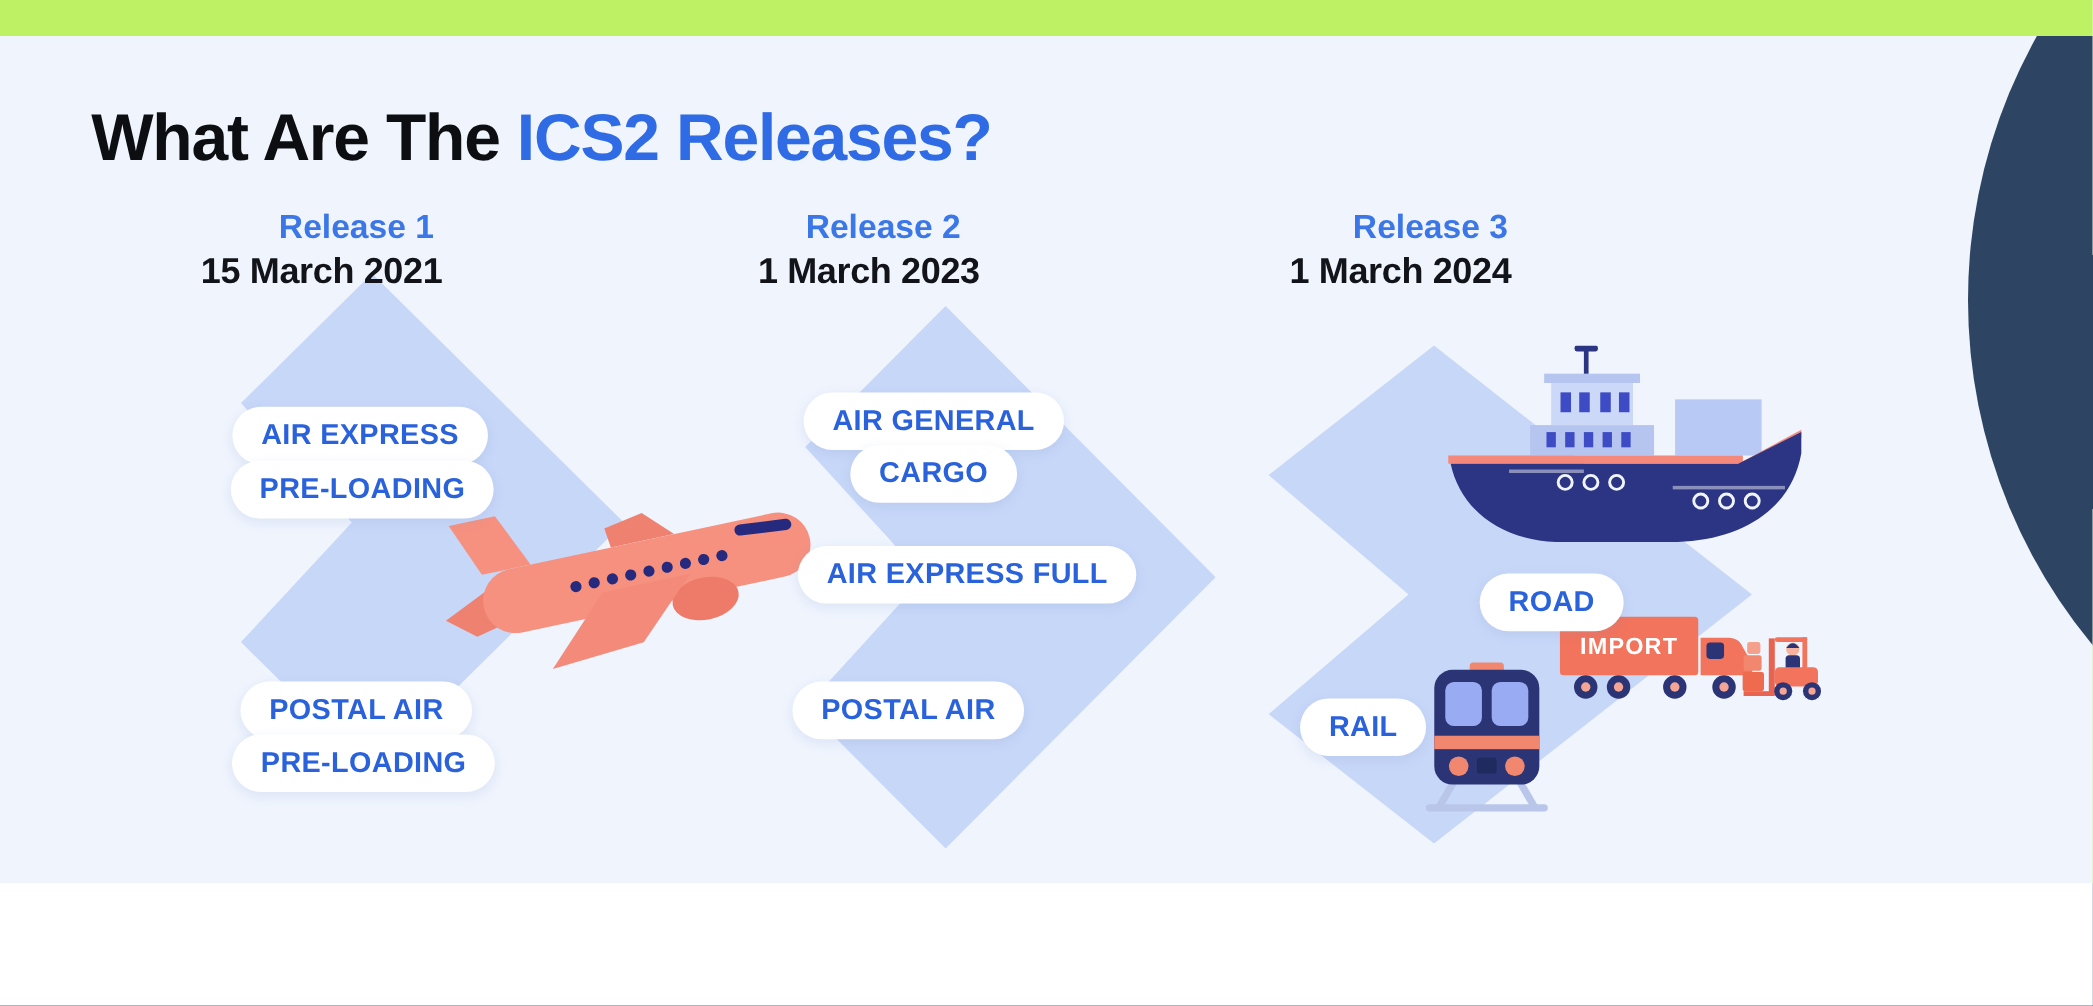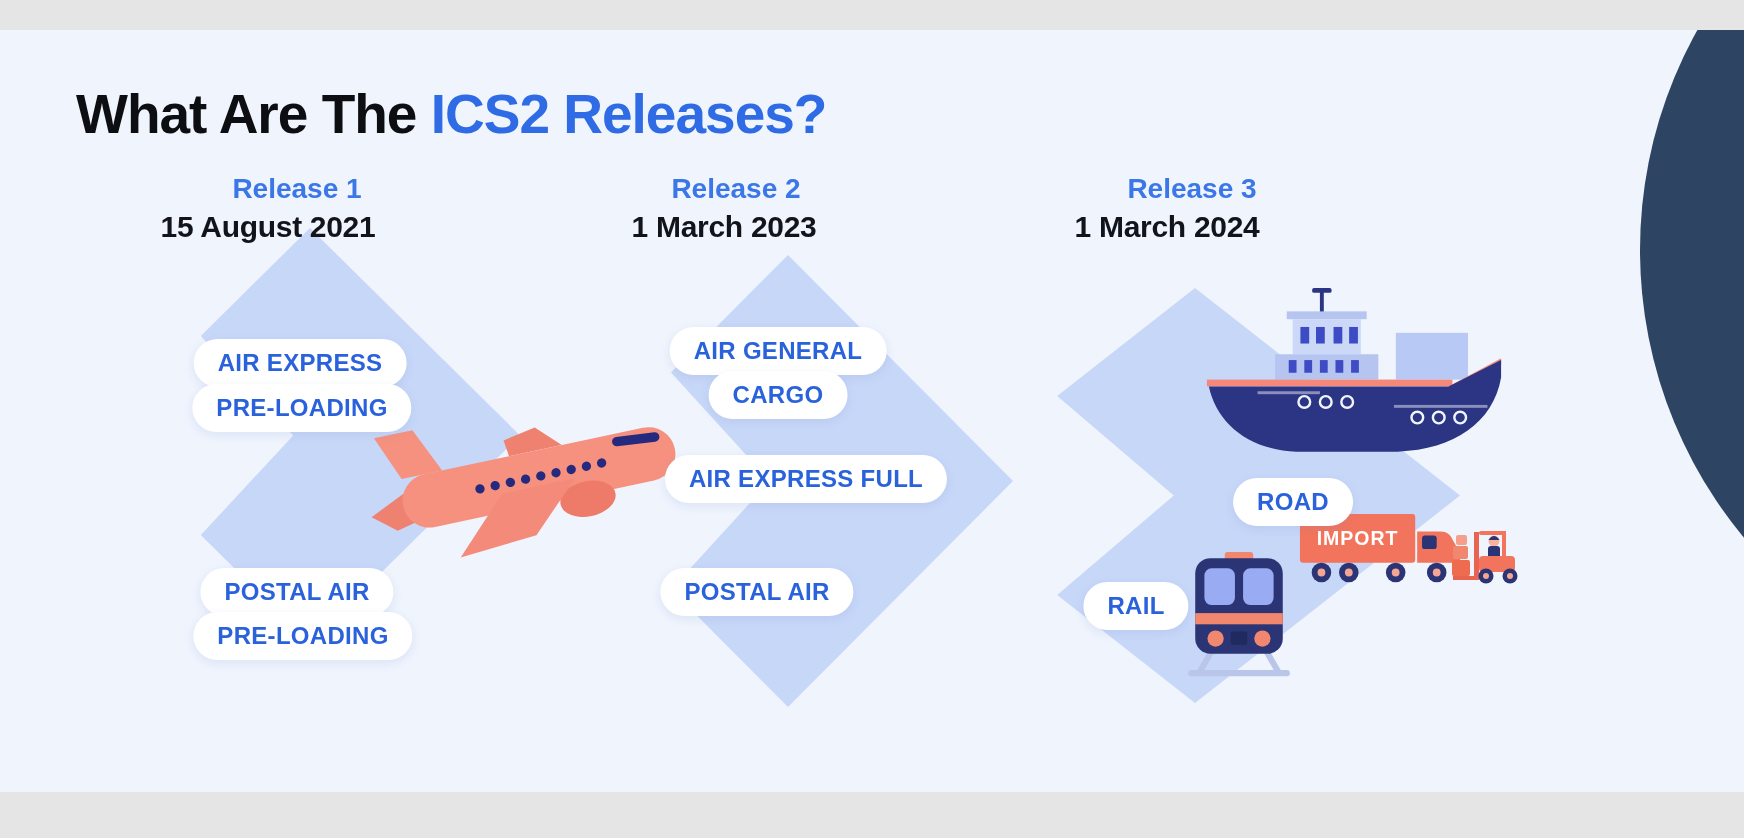--- a/index.html
+++ b/index.html
@@ -1,17 +1,17 @@
 <!DOCTYPE html>
 <html><head>
 <meta charset="utf-8">
 <style>
   html,body{margin:0;padding:0;background:#ffffff;}
   #stage{
-    position:relative;width:1744px;height:838px;overflow:hidden;background:#e5e5e5;
+    position:relative;width:1744px;height:736px;overflow:hidden;background:#bef264;
     font-family:"Liberation Sans",sans-serif;
   }
   
   #panel{
     position:absolute;left:0;top:30px;width:1744px;height:762px;
     background:#eff4fd;overflow:hidden;
   }
   .dark-circle{
     position:absolute;left:1640px;top:-230px;width:900px;height:900px;
     border-radius:50%;background:#2e4463;
@@ -79,21 +79,21 @@
         <polygon points="50,0 100,50 50,100 24,74 46,50 24,26" fill="#c7d7f8"></polygon>
       </svg>
   </div>
   <div class="chevron" id="chevron-3">
     <svg viewBox="0 0 100 100" preserveAspectRatio="none">
         <polygon points="50,0 100,50 50,100 24,74 46,50 24,26" fill="#c7d7f8"></polygon>
       </svg>
   </div>
 
   <div class="release-name" style="left:297px;top:189px;">Release 1</div>
-  <div class="release-date" style="left:268px;top:227px;">15 August 2021</div>
+  <div class="release-date" style="left:268px;top:227px;">15 March 2021</div>
 
   <div class="release-name" style="left:736px;top:189px;text-align:right;">Release 2</div>
   <div class="release-date" style="left:724px;top:227px;">1 March 2023</div>
 
   <div class="release-name" style="left:1192px;top:189px;">Release 3</div>
   <div class="release-date" style="left:1167px;top:227px;">1 March 2024</div>
 
   <div class="illus" id="plane">
     <svg viewBox="0 0 330 180">
       <g transform="rotate(-12 165 90)">

